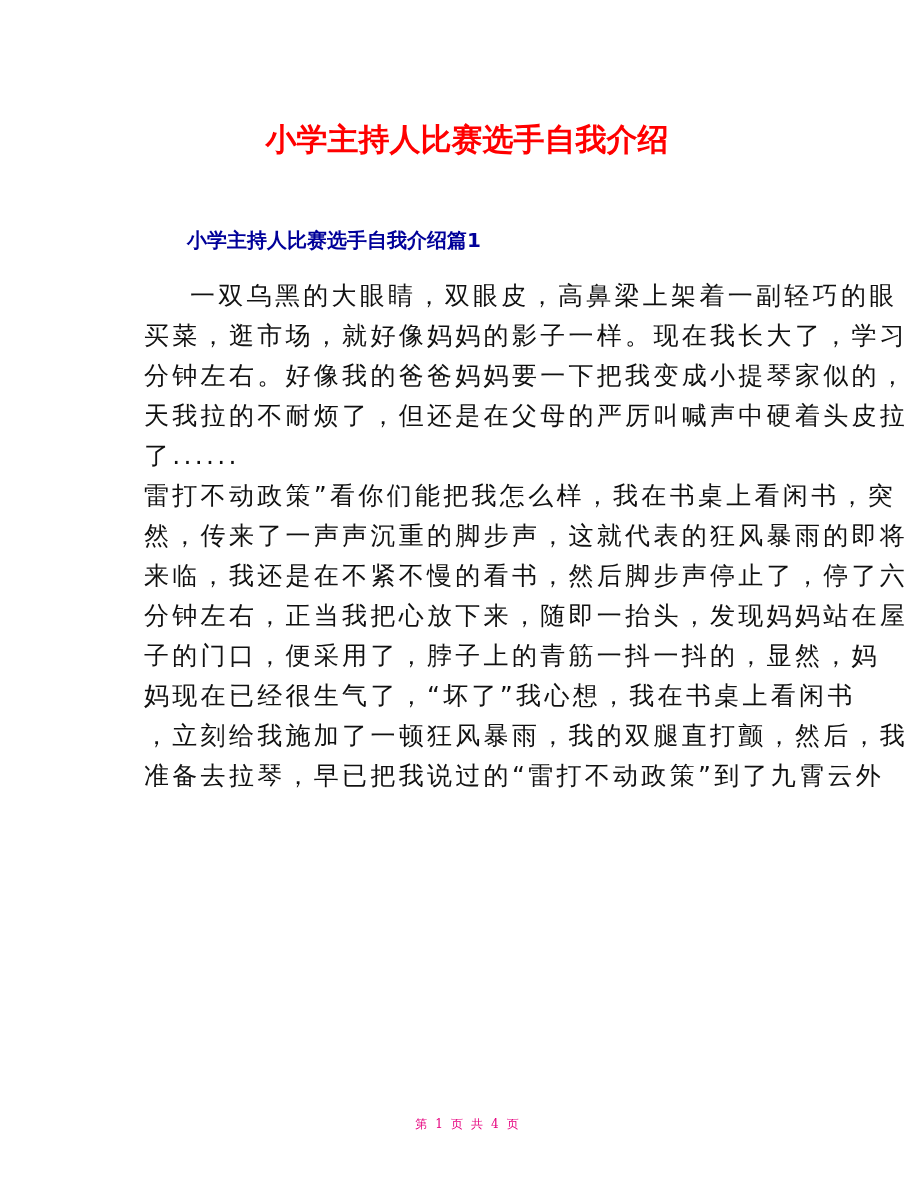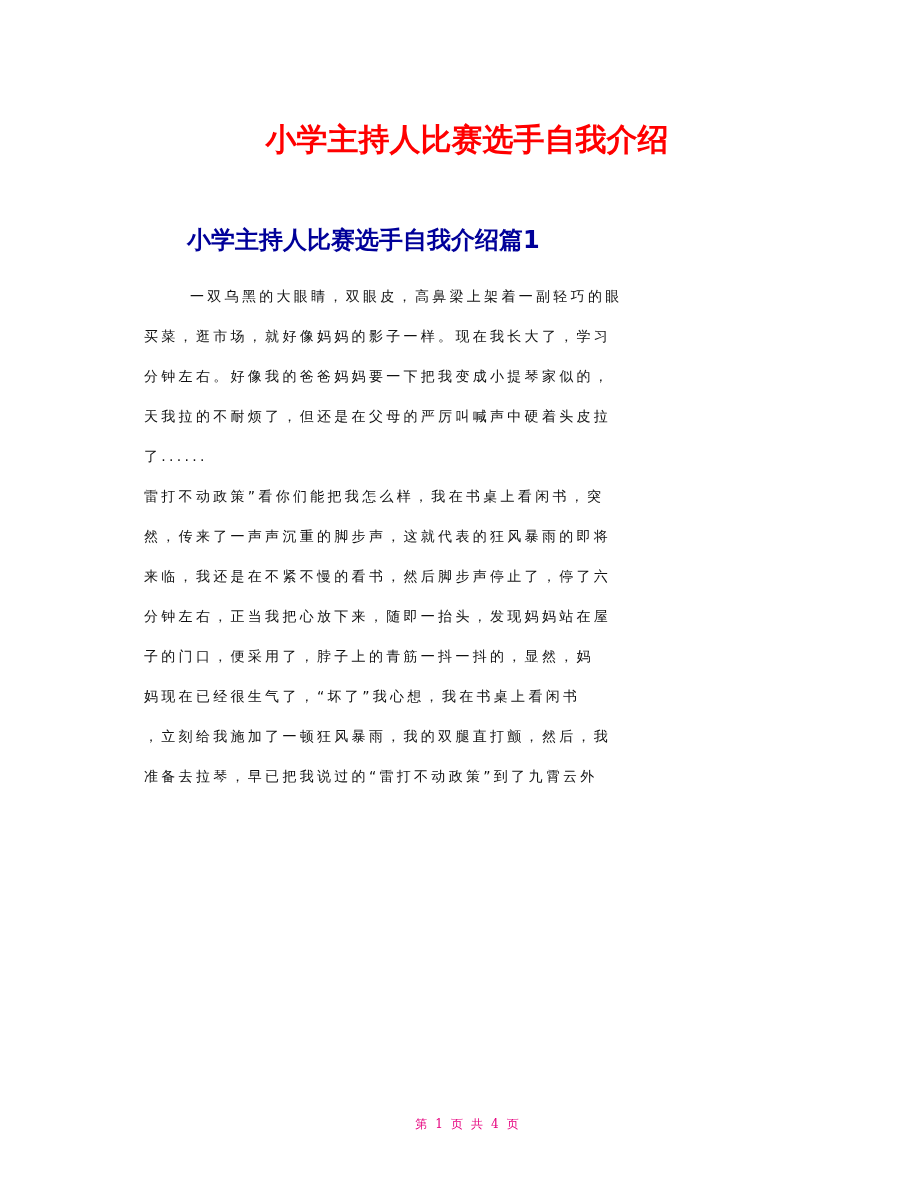--- a/index.html
+++ b/index.html
@@ -34,31 +34,31 @@
       line-height: 48px;
       letter-spacing: 0px;
       color: #ff0000;
     }
     .section-heading {
       position: absolute;
       left: 180px;
       top: 224px;
       font-family: "DejaVu Sans", "Liberation Sans", sans-serif;
       font-weight: bold;
-      font-size: 24px;
+      font-size: 20px;
       line-height: 32px;
       color: #000099;
     }
     .body {
       position: absolute;
       left: 137px;
       top: 276px;
       width: 650px;
       font-family: "DejaVu Sans", "Liberation Sans", sans-serif;
-      font-size: 14px;
+      font-size: 25px;
       line-height: 40px;
       color: #111111;
     }
     .line {
       display: block;
       white-space: nowrap;
       height: 40px;
       letter-spacing: 3.3px;
     }
     .line.indent {

